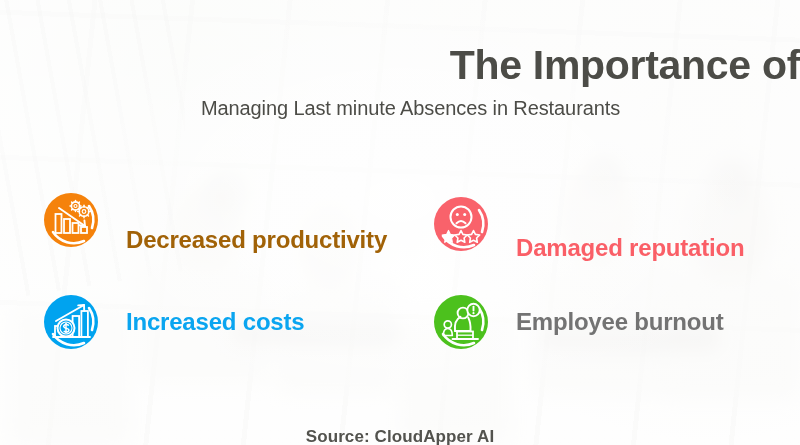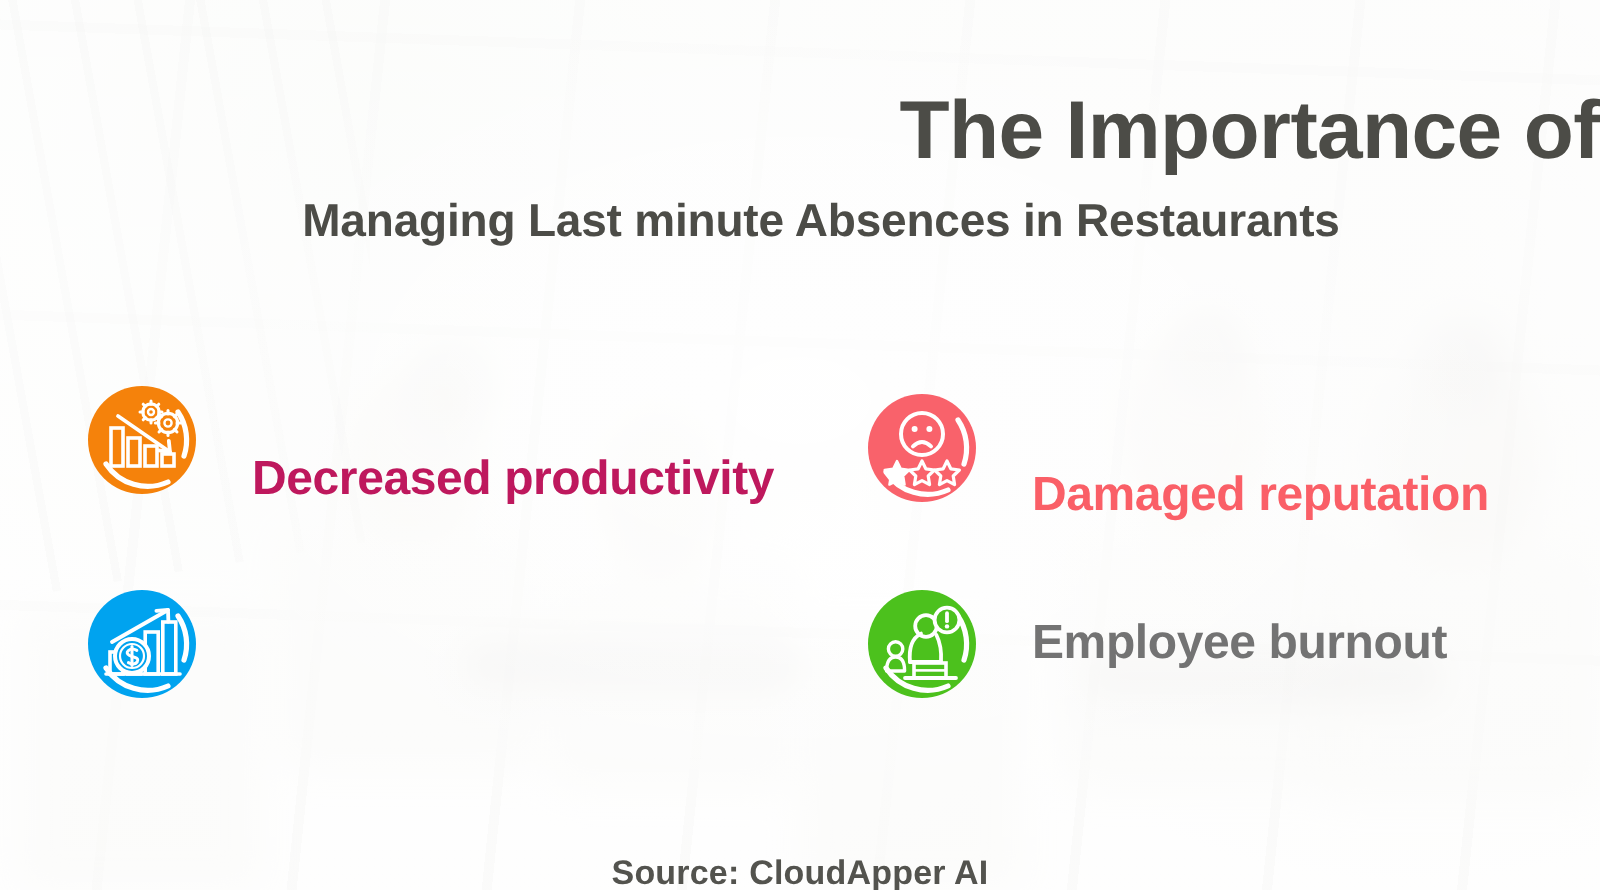--- a/index.html
+++ b/index.html
@@ -117,22 +117,22 @@
     font-weight: bold;
     color: #4c4c47;
     letter-spacing: -0.3px;
     line-height: 1.05;
   }
   .subtitle {
     position: absolute;
     top: 97px;
     left: 0; right: 0;
     text-align: center;
-    font-size: 23px;
-    font-weight: bold;
+    font-size: 20px;
+    font-weight: normal;
     color: #4c4c47;
     letter-spacing: -0.1px;
     padding-left: 21px;
   }
 
   .items {
     position: absolute;
     top: 186px;
     left: 0;
     width: 800px;
@@ -245,21 +245,21 @@
                 <path d="M44 28 v1.8"></path>
               <path d="M37.7 23.5 h1.8"></path>
                 <path d="M48.5 23.5 h1.8"></path>
               <path d="M39.5 19 l1.3 1.3"></path>
                 <path d="M47.2 26.7 l1.3 1.3"></path>
               <path d="M48.5 19 l-1.3 1.3"></path>
                 <path d="M40.8 26.7 l-1.3 1.3"></path>
             </g>
           </svg>
         </div>
-        <div class="item-label" style="color:#be185d;margin-top:40px;">Decreased productivity</div>
+        <div class="item-label" style="color:#a16207;margin-top:40px;">Decreased productivity</div>
       </div>
 
       <div class="item-row row-1 col-2">
         <div class="icon-badge">
           <svg viewBox="0 0 64 64" xmlns="http://www.w3.org/2000/svg">
             <circle cx="31" cy="32" r="27" fill="#f9626b"></circle>
             <path d="M49 18 A25 25 0 0 1 52 40" fill="none" stroke="#ffffff" stroke-width="2.6" stroke-linecap="round"></path>
             <path d="M13 44 A25 25 0 0 0 44 53" fill="none" stroke="#ffffff" stroke-width="2.6" stroke-linecap="round"></path>
 
             <circle cx="31" cy="25" r="10.5" fill="none" stroke="#ffffff" stroke-width="2"></circle>
@@ -291,20 +291,21 @@
 
             <path d="M16 31 L44 15" fill="none" stroke="#ffffff" stroke-width="1.9" stroke-linecap="round"></path>
             <path d="M44 15 L38.2 15.4 M44 15 L44.2 20.8" fill="none" stroke="#ffffff" stroke-width="1.9" stroke-linecap="round"></path>
 
             <circle cx="26" cy="38" r="8.5" fill="#00a3ef" stroke="#ffffff" stroke-width="2"></circle>
             <circle cx="26" cy="38" r="6" fill="none" stroke="#ffffff" stroke-width="1.1"></circle>
             <path d="M26 33.3 v9.4" stroke="#ffffff" stroke-width="1.5" stroke-linecap="round"></path>
             <path d="M28.4 35.2 q-2.4-1.4-4.2 .1 -1.4 1.2 .4 2.3 1 .6 2.6 1 2.4 .7 1.4 2.4 -1.4 1.9 -4.4 .3" fill="none" stroke="#ffffff" stroke-width="1.5" stroke-linecap="round" stroke-linejoin="round"></path>
           </svg>
         </div>
+        <div class="item-label" style="color:#0aa5f0;">Increased costs</div>
       </div>
 
       <div class="item-row row-2 col-2">
         <div class="icon-badge">
           <svg viewBox="0 0 64 64" xmlns="http://www.w3.org/2000/svg">
             <circle cx="31" cy="32" r="27" fill="#4cc11d"></circle>
             <path d="M49 18 A25 25 0 0 1 52 40" fill="none" stroke="#ffffff" stroke-width="2.6" stroke-linecap="round"></path>
             <path d="M13 44 A25 25 0 0 0 44 53" fill="none" stroke="#ffffff" stroke-width="2.6" stroke-linecap="round"></path>
 
             <circle cx="33" cy="23" r="5.4" fill="none" stroke="#ffffff" stroke-width="1.9"></circle>

